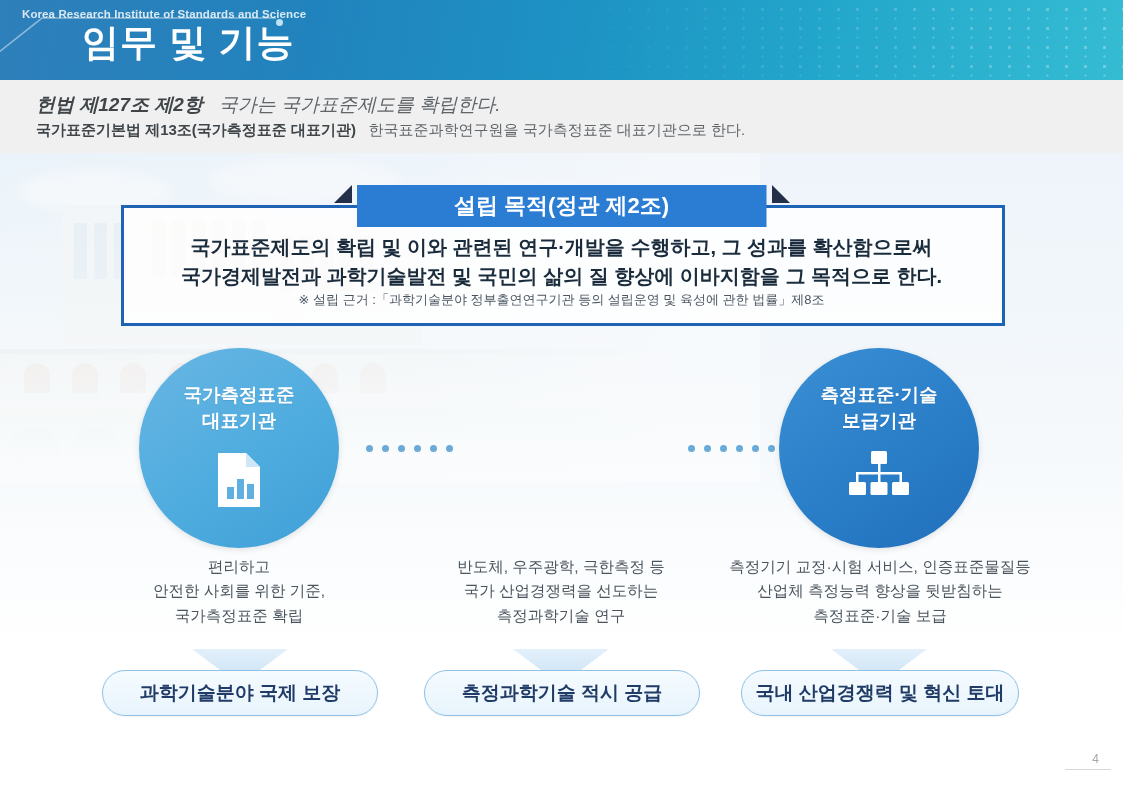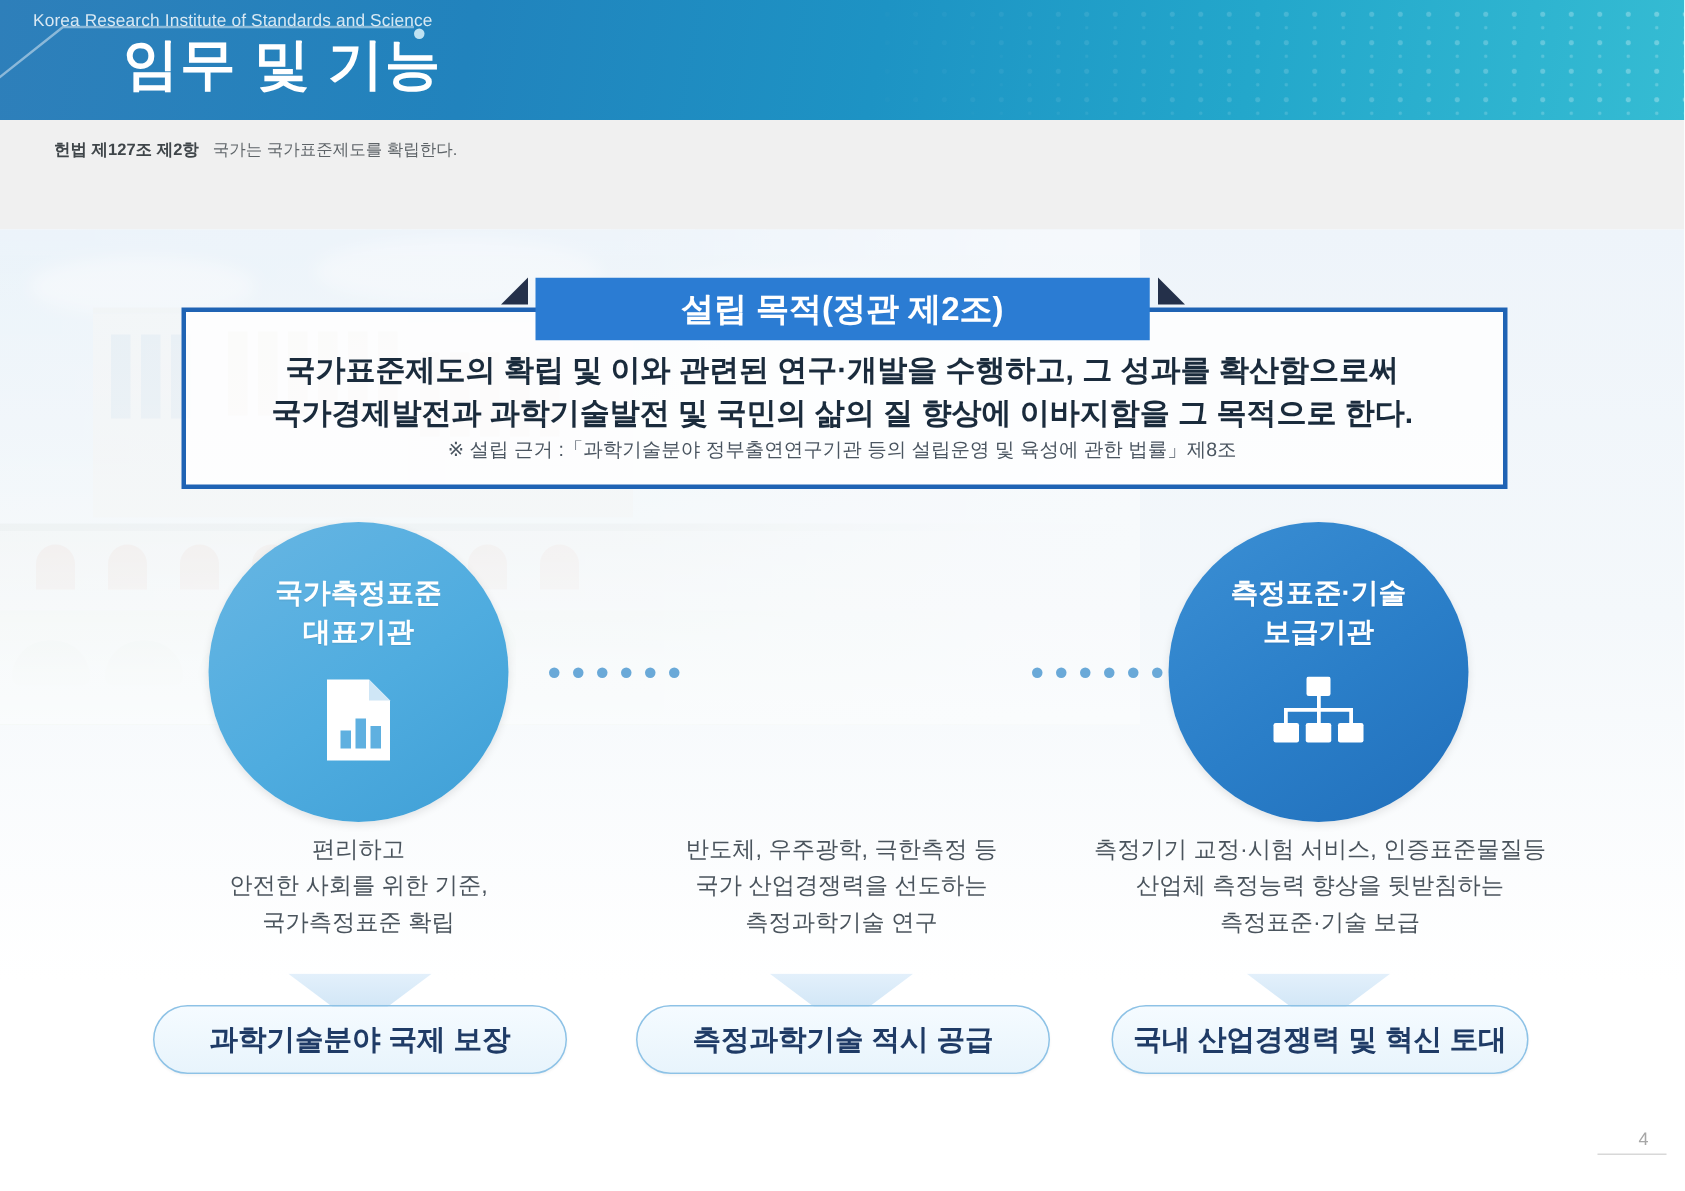--- a/index.html
+++ b/index.html
@@ -32,41 +32,41 @@
     -webkit-mask-image:linear-gradient(90deg, rgba(0,0,0,0) 10%, rgba(0,0,0,.6) 50%, rgba(0,0,0,1) 100%);
     mask-image:linear-gradient(90deg, rgba(0,0,0,0) 10%, rgba(0,0,0,.6) 50%, rgba(0,0,0,1) 100%);
   }
   .corner-line {
     position:absolute; left:-6px; top:12px; width:300px; height:52px;
     pointer-events:none;
   }
   .org-name {
     position:absolute; left:22px; top:8px;
     font-size:11.5px; letter-spacing:.1px;
-    color:rgba(255,255,255,.82); font-weight:400;
+    color:rgba(255,255,255,.82); font-weight:700;
     white-space:nowrap;
   }
   .org-dot {
     position:absolute; left:276px; top:19px; width:7px; height:7px;
     border-radius:50%; background:#bfe2f2;
   }
   .slide-title {
     position:absolute; left:82px; top:22px;
     font-size:37px; font-weight:700; color:#ffffff;
     letter-spacing:1px; line-height:1.15;
     white-space:nowrap;
   }
 
   
   .law-band {
     position:absolute; left:0; top:80px; width:1123px; height:73px;
     background:#f0f0f0;
   }
   .law-line { position:absolute; left:36px; white-space:nowrap; color:#555b60; }
-  .law-line.l1 { top:12px; font-size:11px; }
+  .law-line.l1 { top:12px; font-size:19px;font-style:italic; }
   .law-line.l2 { top:41px; font-size:15px; }
   .law-line b { color:#3f4549; font-weight:700; }
   .law-line span.body { font-weight:400; color:#5e6468; }
 
   
   .main {
     position:absolute; left:0; top:153px; width:1123px; height:641px;
     overflow:hidden;
     background:linear-gradient(180deg,#eef4fa 0%, #f4f8fb 40%, #ffffff 78%, #ffffff 100%);
   }
@@ -234,20 +234,24 @@
     </svg>
     <div class="org-name">Korea Research Institute of Standards and Science</div>
     <div class="org-dot"></div>
     <div class="slide-title">임무 및 기능</div>
   </div>
 
   <div class="law-band">
     <div class="law-line l1">
       <b>헌법 제127조 제2항</b>
       &nbsp;&nbsp;<span class="body">국가는 국가표준제도를 확립한다.</span>
+    </div>
+    <div class="law-line l2">
+      <b>국가표준기본법 제13조(국가측정표준 대표기관)</b>
+      &nbsp;&nbsp;<span class="body">한국표준과학연구원을 국가측정표준 대표기관으로 한다.</span>
     </div>
   </div>
 
   <div class="main">
 
     <div class="photo">
       <div class="sky"></div>
       <div class="cloud" style="left:20px;top:18px;width:150px;height:40px;"></div>
       <div class="cloud" style="left:210px;top:6px;width:190px;height:44px;"></div>
       <div class="cloud" style="left:430px;top:26px;width:230px;height:46px;"></div>

